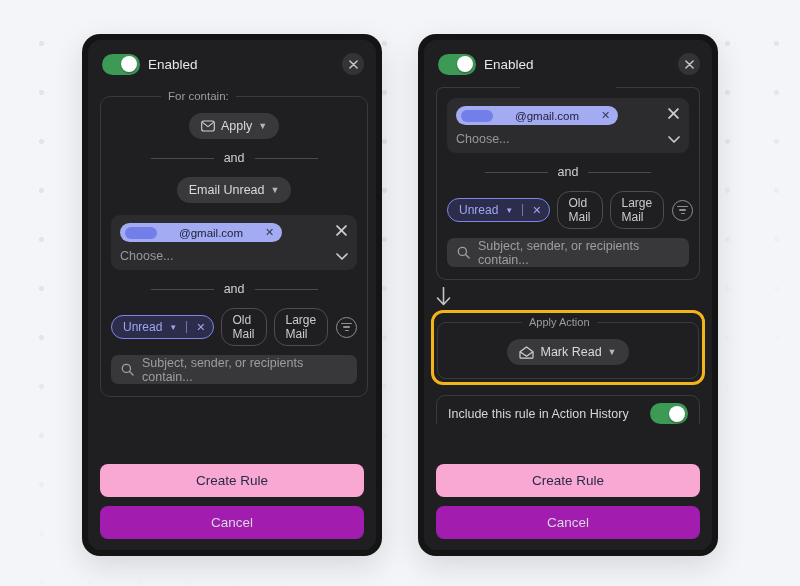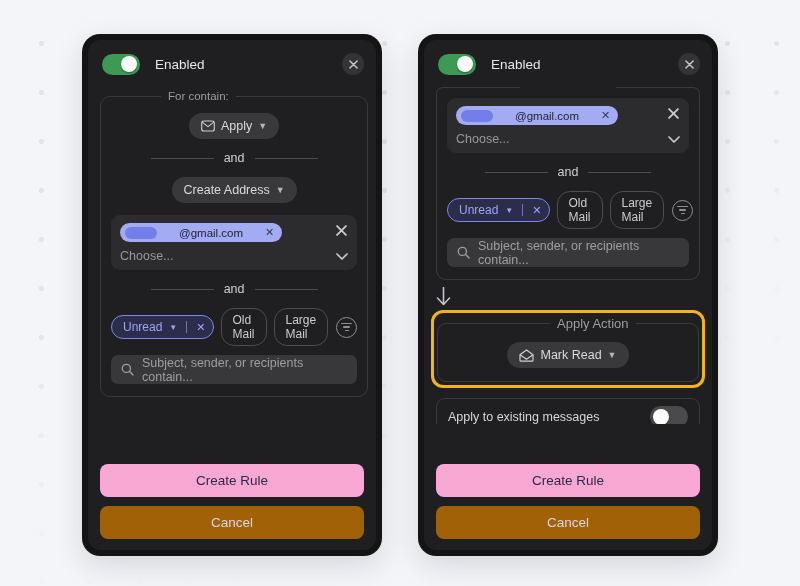--- a/index.html
+++ b/index.html
@@ -50,21 +50,21 @@
     overflow: hidden;
     position: relative;
     display: flex;
     flex-direction: column;
   }
 
   
   .hdr {
     display: flex; align-items: center;
     padding: 13px 12px 12px 14px;
-    gap: 15px;
+    gap: 8px;
     background: #1f1f21;
     flex: 0 0 auto;
   }
   .toggle {
     width: 38px; height: 21px; border-radius: 11px;
     background: #3d9a55; position: relative; flex: 0 0 auto;
   }
   .toggle.off { background: #4a4a4d; }
   .toggle .knob {
     position: absolute; top: 2.5px; left: 19px;
@@ -217,41 +217,41 @@
     padding: 9px 12px 11px 12px;
     background: #1f1f21;
   }
   .btn {
     width: 100%; height: 33px; border-radius: 8px;
     display: flex; align-items: center; justify-content: center;
     font-size: 13.5px; margin-bottom: 9px;
   }
   .btn:last-child { margin-bottom: 0; }
   .btn-primary { background: #f9a8d4; color: #2a2a48; margin-top: 31px; }
-  .btn-secondary { background: #a16207; color: #d9d9de; }
+  .btn-secondary { background: #a21caf; color: #d9d9de; }
 
   
   .arrow-down {
     text-align: center; color: #c3c3ca; font-size: 19px;
     margin: 7px 0 3px 0; line-height: 1;
   }
   .action-hl {
     border: 3px solid #f2b418;
     border-radius: 12px;
     margin: 4px -5px 10px -5px;
     padding: 3px;
   }
   .action-fs {
     border: 1px solid #3a3a3d;
     border-radius: 9px;
     padding: 11px 10px 13px 10px;
   }
   .action-fs > legend {
-    color: #9b9ba2; font-size: 13px;
-    padding: 0 7px; margin-left: 102px;
+    color: #9b9ba2; font-size: 11px;
+    padding: 0 7px; margin-left: 74px;
   }
   .opt-row {
     border: 1px solid #3a3a3d;
     border-radius: 9px;
     height: 37px;
     display: flex; align-items: center; justify-content: space-between;
     padding: 0 11px;
     margin-bottom: 10px;
   }
   .opt-row .lbl { color: #d6d6dc; font-size: 12.5px; }
@@ -320,21 +320,21 @@
           </div>
 
           <div class="and-sep">
             <div class="line"></div>
             <div class="word">and</div>
             <div class="line"></div>
           </div>
 
           <div class="pill-row">
             <div class="pill">
-              <span>Create Address</span>
+              <span>Email Unread</span>
               <span class="chev">▼</span>
             </div>
           </div>
 
           <div class="chip-field" style="margin-top:12px;">
             <div class="chip-line">
               <span class="chip">
                 <span class="redact"></span>
                 <span>@gmail.com</span>
                 <span class="x">✕</span>
@@ -498,20 +498,26 @@
                     <path d="M1 6.2 L8 11 L15 6.2" fill="none" stroke="#cfcfd5" stroke-width="1.3" stroke-linejoin="round"></path>
                   </svg>
                 </span>
                 <span>Mark Read</span>
                 <span class="chev">▼</span>
               </div>
             </div>
           </fieldset>
         </div>
 
+        <div class="opt-row">
+          <span class="lbl">Include this rule in Action History</span>
+          <span class="toggle">
+            <span class="knob"></span>
+          </span>
+        </div>
 
         <div class="opt-row">
           <span class="lbl">Apply to existing messages</span>
           <span class="toggle off">
             <span class="knob"></span>
           </span>
         </div>
 
       </div>
 

